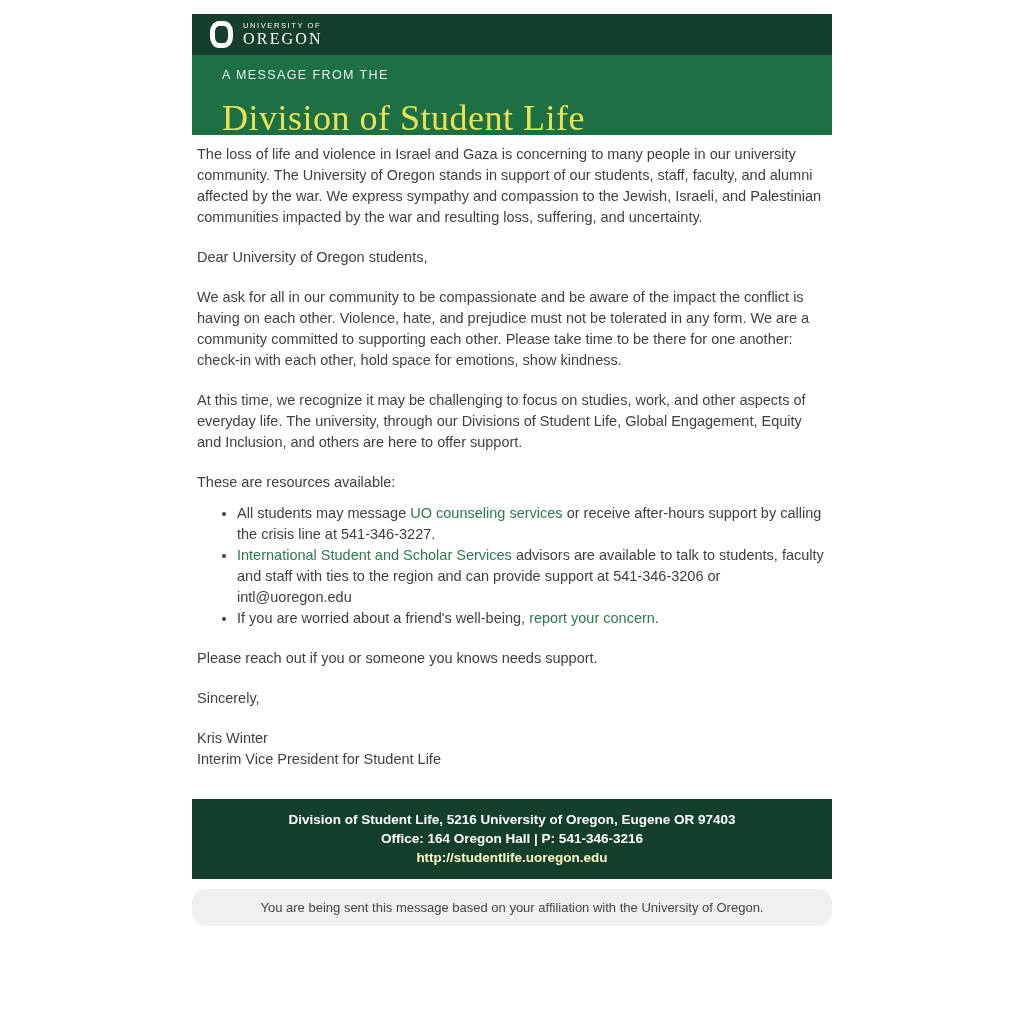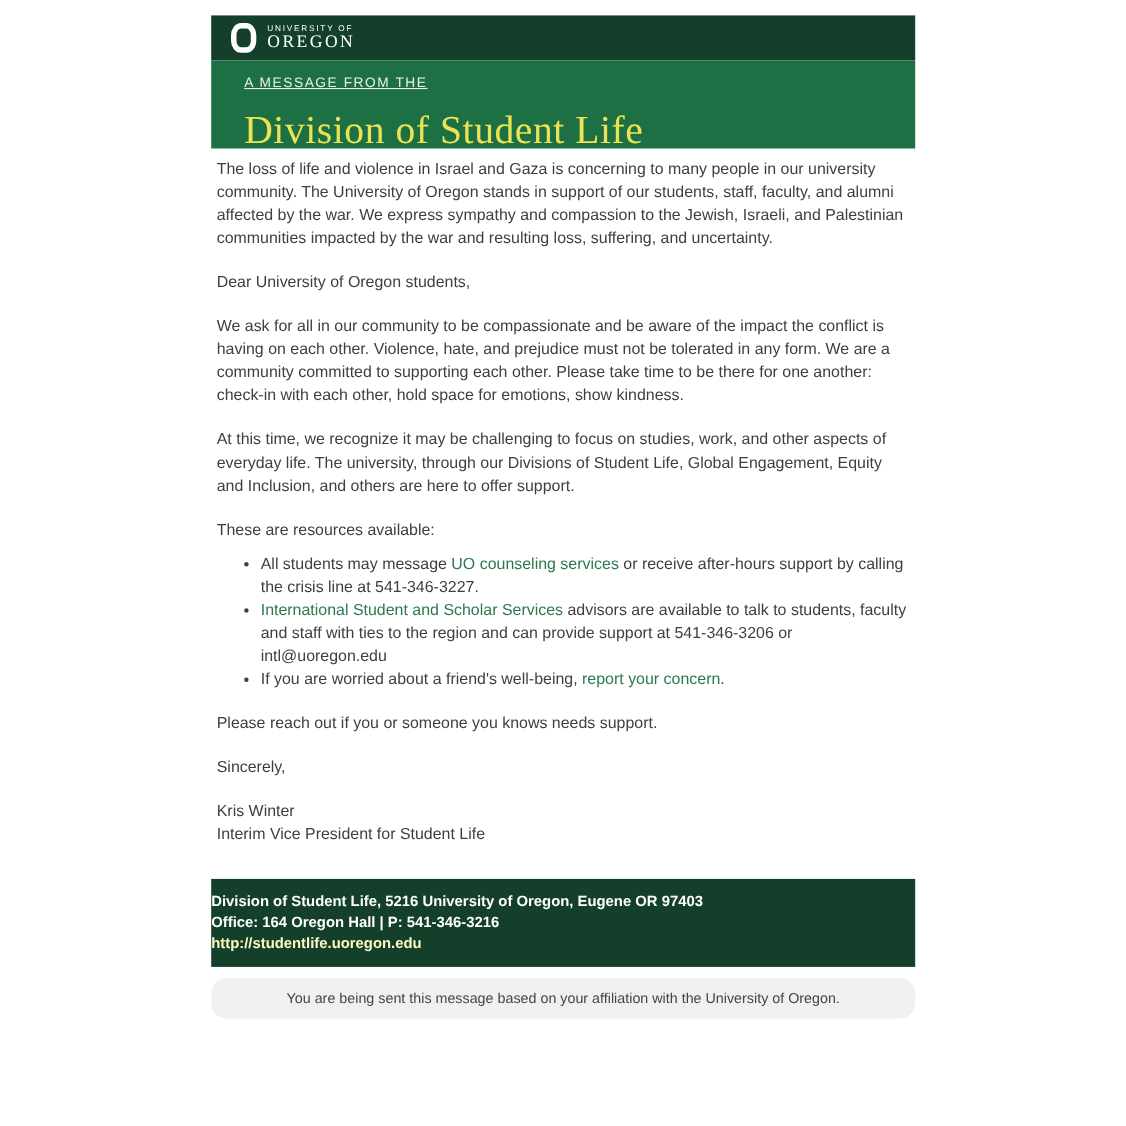--- a/index.html
+++ b/index.html
@@ -11,34 +11,34 @@
   
   .topbar { background: #14402b; height: 41px; display: flex; align-items: center; padding: 0 18px; }
   .logo { display: flex; align-items: center; gap: 10px; cursor: pointer; }
   .o-mark { width: 23px; height: 27px; border: 5px solid #ffffff; border-radius: 9px / 11px; }
   .logo-text { color: #ffffff; line-height: 1; }
   .logo-top { font-size: 7.5px; letter-spacing: 1.6px; margin-bottom: 2px; }
   .logo-bottom { font-family: "Liberation Serif", serif; font-size: 16px; letter-spacing: 2.2px; }
 
   
   .banner { background: #1d7044; height: 80px; padding: 13px 0 0 30px; }
-  .eyebrow { color: #e9efe9; font-size: 12.5px; letter-spacing: 1.4px; text-decoration: underline; }
+  .eyebrow { color: #e9efe9; font-size: 12.5px; letter-spacing: 1.4px; }
   .banner-title { color: #ece253; font-family: "Liberation Serif", serif; font-size: 36px; line-height: 40px; margin-top: 16px; letter-spacing: 0.5px; }
 
   
   .body-area { padding: 9px 6px 0 5px; color: #3f3f3f; font-size: 14.5px; line-height: 21px; }
   p.para { margin: 0 0 19px; }
   p.intro { margin-bottom: 10px; }
   ul.bullets { margin: 0 0 19px; padding-left: 40px; }
   ul.bullets li { margin: 0; }
   a.link { color: #2b7a4f; text-decoration: none; cursor: pointer; }
   .sig { line-height: 21px; }
 
   
-  .green-footer { margin-top: 29px; background: #14402b; color: #ffffff; font-weight: bold; font-size: 13.5px; line-height: 19px; padding: 11px 0 12px; }
+  .green-footer { margin-top: 29px; background: #14402b; color: #ffffff; text-align: center; font-weight: bold; font-size: 13.5px; line-height: 19px; padding: 11px 0 12px; }
   .footer-link { display: block; color: #fef9c3; text-decoration: none; font-weight: bold; cursor: pointer; }
 
   
   .disclaimer { margin-top: 10px; background: #f0f0f0; color: #454545; height: 37px; line-height: 37px; text-align: center; font-size: 13px; border-radius: 14px; }
 
   
   .bottom-section { position: absolute; left: 0; right: 0; top: 952px; bottom: 0; background: #eef1f1; }
   .bottom-inner { width: 640px; margin: 0 auto; padding: 51px 6px 0 5px; }
   .share-label { color: #99a1a1; font-size: 13.5px; }
 </style>

